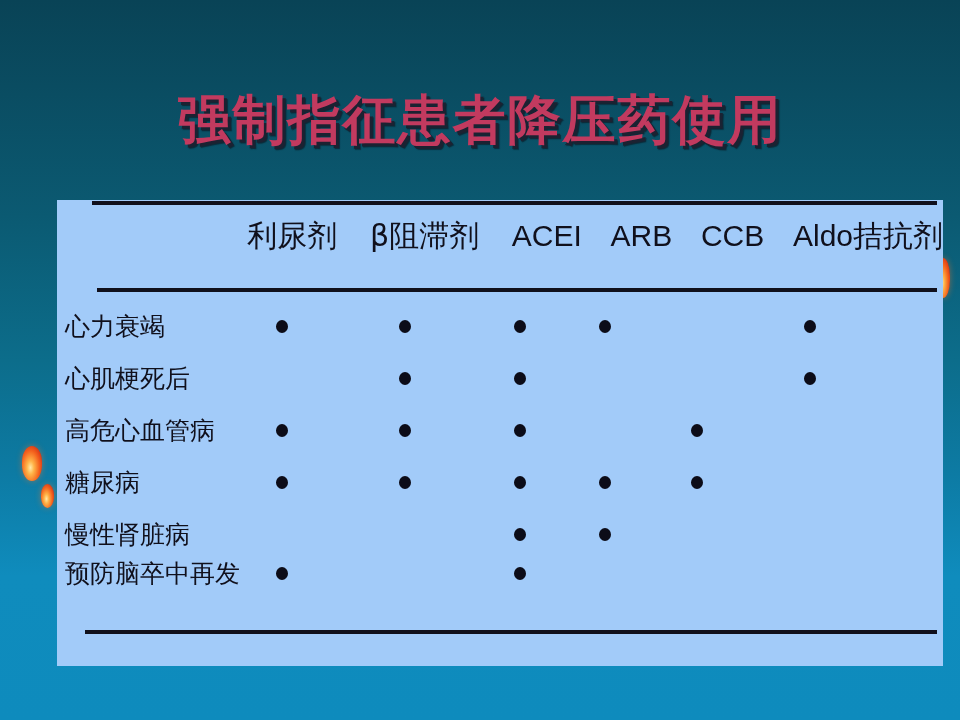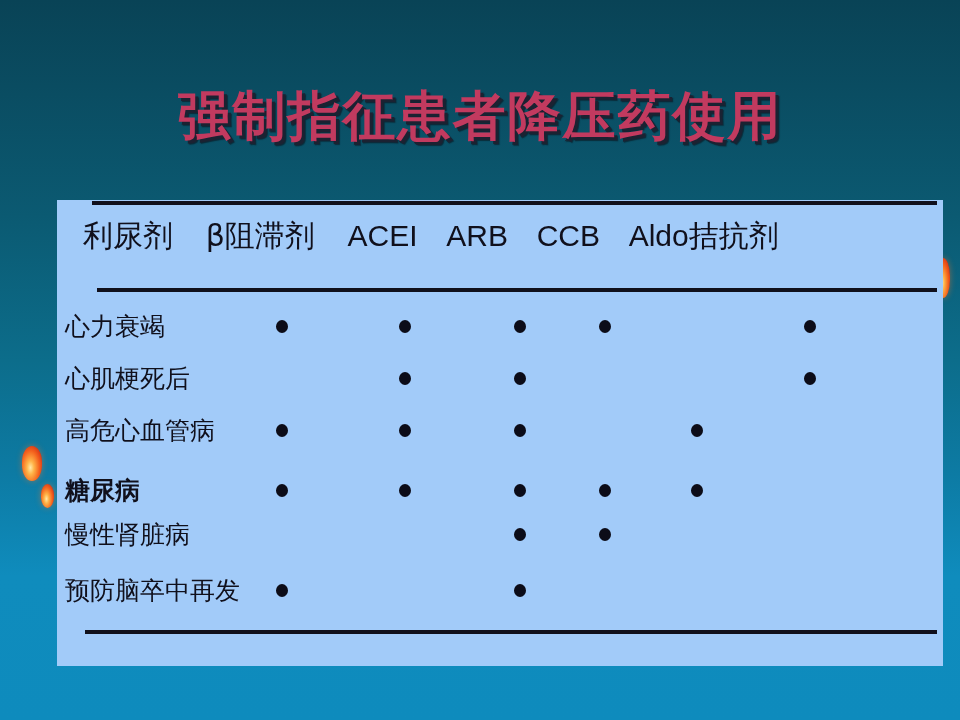--- a/index.html
+++ b/index.html
@@ -29,21 +29,21 @@
     overflow: hidden;
   }
 
   
   #title {
     position: absolute;
     left: 0;
     top: 88px;
     width: 960px;
     text-align: center;
-    font-family: Liberation Mono, monospace;
+    font-family: Liberation Sans, sans-serif;
     font-weight: bold;
     font-size: 53px;
     line-height: 64px;
     letter-spacing: 2px;
     color: #c23a5f;
     text-shadow: 3px 3px 0 #1b2232, 4px 4px 1px rgba(10,14,22,0.55);
     white-space: nowrap;
   }
 
   
@@ -78,21 +78,21 @@
   #rule-top    { left: 35px;  top: 1px;   width: 845px; height: 4px; }
   #rule-header { left: 40px;  top: 88px;  width: 840px; height: 4px; }
   #rule-bottom { left: 28px;  top: 430px; width: 852px; height: 4px; }
 
   
   #col-header {
     position: absolute;
     left: 0;
     top: 14px;
     width: 886px;
-    text-align: left;
+    text-align: right;
     font-family: "Liberation Sans", "DejaVu Sans", sans-serif;
     font-size: 30px;
     line-height: 44px;
     color: #10101c;
     white-space: nowrap;
     padding-left: 26px;
     box-sizing: border-box;
   }
   #col-header .hcell { display: inline-block; }
   #col-header .gap-s { display: inline-block; width: 12px; }
@@ -190,34 +190,34 @@
           <div class="dot c3"></div>
           <div class="dot c6"></div>
         </div>
         <div class="mrow" style="top: 104px;">
           <div class="rlabel">高危心血管病</div>
           <div class="dot c1"></div>
           <div class="dot c2"></div>
           <div class="dot c3"></div>
           <div class="dot c5"></div>
         </div>
-        <div class="mrow" style="top: 164px; font-weight: bold;">
+        <div class="mrow" style="top: 156px;">
           <div class="rlabel">糖尿病</div>
           <div class="dot c1"></div>
           <div class="dot c2"></div>
           <div class="dot c3"></div>
           <div class="dot c4"></div>
           <div class="dot c5"></div>
         </div>
         <div class="mrow" style="top: 208px; padding-left: 36px;">
           <div class="rlabel">慢性肾脏病</div>
           <div class="dot c3"></div>
           <div class="dot c4"></div>
         </div>
-        <div class="mrow" style="top: 264px;">
+        <div class="mrow" style="top: 247px;">
           <div class="rlabel">预防脑卒中再发</div>
           <div class="dot c1"></div>
           <div class="dot c3"></div>
         </div>
       </div>
 
   </div>
 </div>
 
 </body></html>

